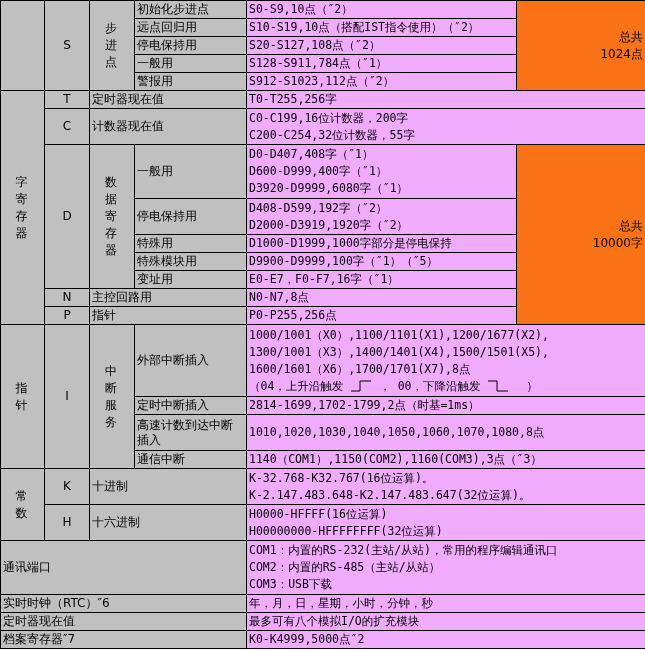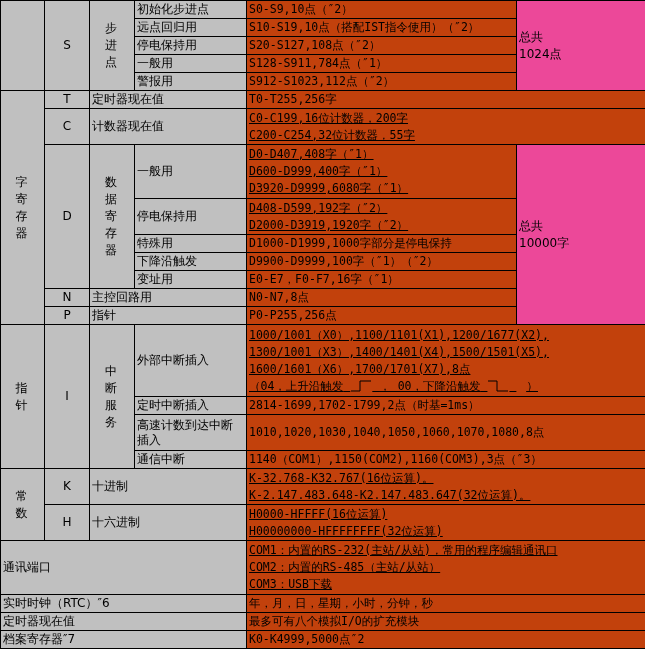--- a/index.html
+++ b/index.html
@@ -14,25 +14,25 @@
   }
   table.spec td {
     border: 1px solid #000;
     padding: 0 2px;
     vertical-align: middle;
     line-height: 17px;
     white-space: nowrap;
     overflow: hidden;
   }
   td.g { background:#c0c0c0; }
-  td.v { background:#c2410c; font-family: "DejaVu Sans Mono", "Liberation Mono", monospace; font-size:11.5px; }
+  td.v { background:#f0abfc; font-family: "DejaVu Sans Mono", "Liberation Mono", monospace; font-size:11.5px; }
   td.c { text-align:center; }
-  td.tot { background:#ec4899; text-align:left; line-height:18px;margin-top:32px; }
+  td.tot { background:#f97316; text-align:right; line-height:18px;margin-top:32px; }
   .vert { display:inline-block; white-space:normal; width:14px; line-height:17px; word-break:break-all; text-align:left; }
-  .ml span { display:block;text-decoration:underline; }
+  .ml span { display:block; }
   td.bottomc { vertical-align: bottom; }
   tr { height:18px; }
 </style>
 </head>
 <body>
 
 <table class="spec">
   <colgroup>
     <col style="width:44px">
       <col style="width:45px">
@@ -104,22 +104,22 @@
     <td class="v ml">
       <span>D408-D599,192字（″2）</span>
       <span>D2000-D3919,1920字（″2）</span>
     </td>
   </tr>
   <tr>
     <td class="g">特殊用</td>
     <td class="v">D1000-D1999,1000字部分是停电保持</td>
   </tr>
   <tr>
-    <td class="g">下降沿触发</td>
-    <td class="v">D9900-D9999,100字（″1）（″2）</td>
+    <td class="g">特殊模块用</td>
+    <td class="v">D9900-D9999,100字（″1）（″5）</td>
   </tr>
   <tr>
     <td class="g">变址用</td>
     <td class="v">E0-E7，F0-F7,16字（″1）</td>
   </tr>
   <tr style="height:0"></tr>
   <tr>
     <td class="g c">N</td>
     <td class="g" colspan="2">主控回路用</td>
     <td class="v">N0-N7,8点</td>

